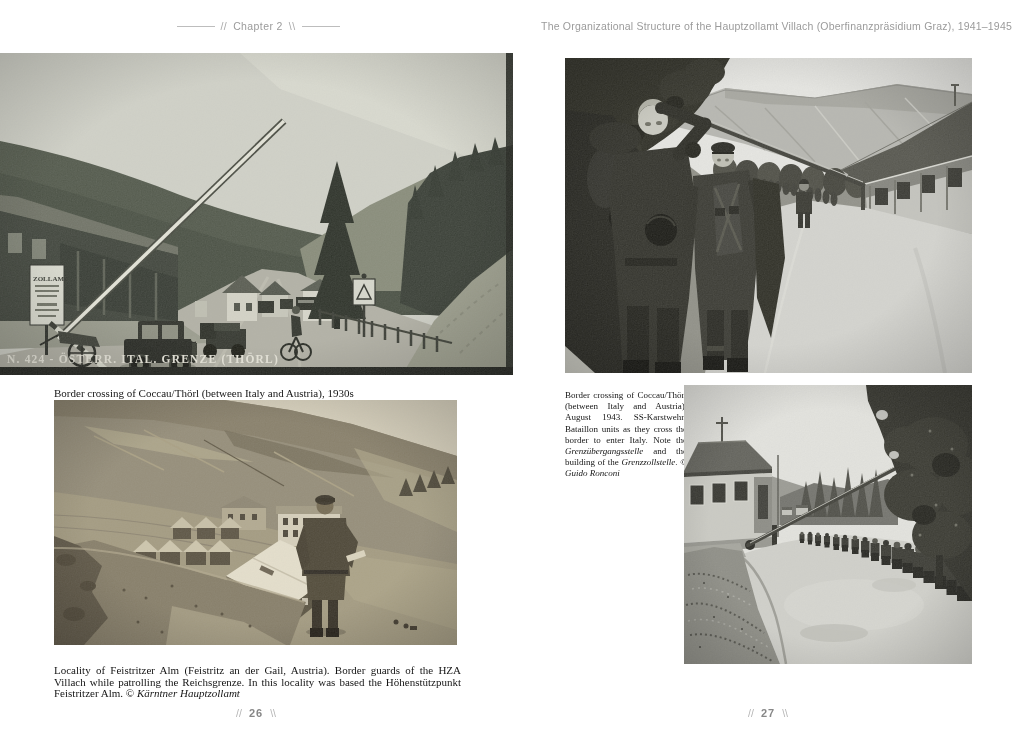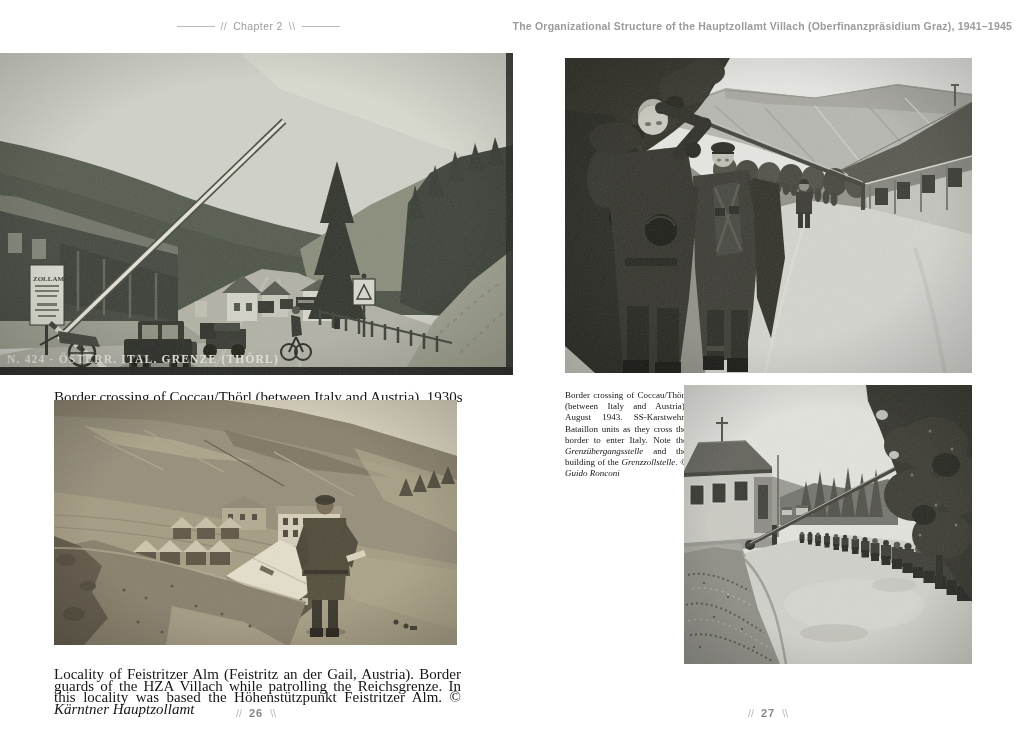--- a/index.html
+++ b/index.html
@@ -5,31 +5,31 @@
   html,body{margin:0;padding:0;background:#ffffff;}
   body{width:1024px;height:731px;position:relative;overflow:hidden;
        font-family:"Liberation Sans",sans-serif;}
   
   .chapter-head{position:absolute;top:20px;left:183px;width:150px;display:flex;
     align-items:center;justify-content:center;gap:6px;color:#9b9b9b;
     font-size:10.5px;letter-spacing:.4px;white-space:nowrap;}
   .rule{height:1px;background:#bdbdbd;width:38px;flex:0 0 38px;}
   .slash{color:#a9a9a9;}
   .running-title{position:absolute;top:20px;right:12px;color:#9b9b9b;
-    font-size:10.5px;letter-spacing:.2px;white-space:nowrap;font-weight:bold;}
+    font-size:10.5px;letter-spacing:.2px;white-space:nowrap;}
   
   .photo{position:absolute;overflow:hidden;background:#d8d8d2;}
   .photo svg{display:block;width:100%;height:100%;}
   #photo1{left:0;top:53px;width:513px;height:322px;}
   #photo2{left:54px;top:400px;width:403px;height:245px;}
   #photo3{left:565px;top:58px;width:407px;height:315px;}
   #photo4{left:684px;top:385px;width:288px;height:279px;}
   
   .caption{position:absolute;font-family:"Liberation Serif",serif;color:#151515;
-    font-size:15px;line-height:11.6px;}
+    font-size:11px;line-height:11.6px;}
   #cap1{left:54px;top:377px;width:460px;}
   #cap2{left:54px;top:654px;width:407px;text-align:justify;}
   #cap3{left:565px;top:381px;width:122px;text-align:justify;font-size:9px;line-height:11.2px;}
   .it{font-style:italic;}
   
   .page-num{position:absolute;top:699px;width:120px;display:flex;
     justify-content:center;align-items:baseline;gap:7px;font-size:11px;color:#8f8f8f;}
   #pn-left{left:196px;} #pn-right{left:708px;}
   .pn-slash{color:#b5b5b5;font-size:10.5px;}
   .pn-val{font-weight:bold;letter-spacing:1px;color:#878787;margin-top:8px;}

